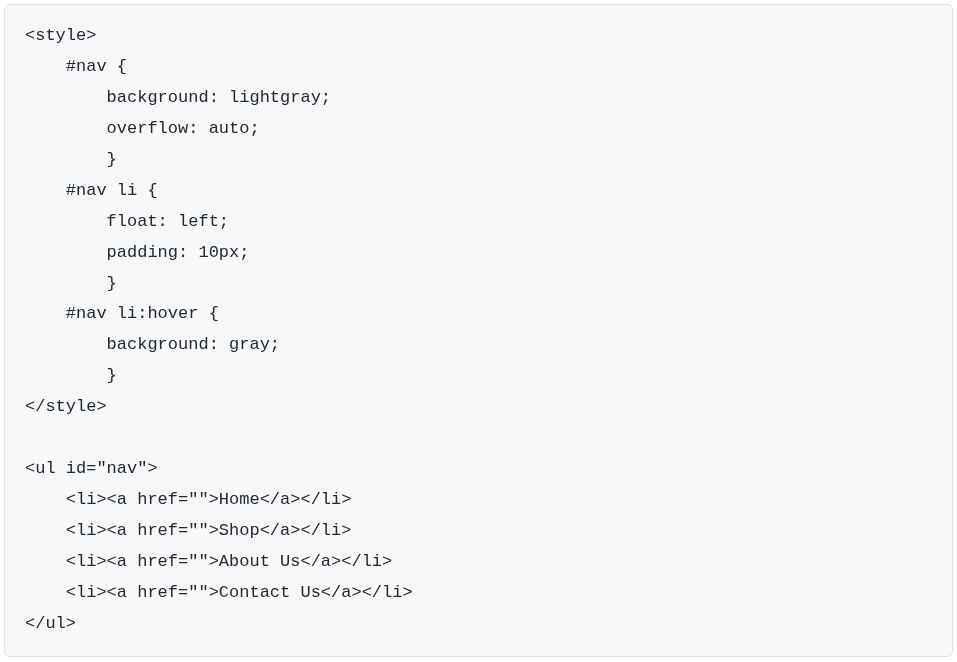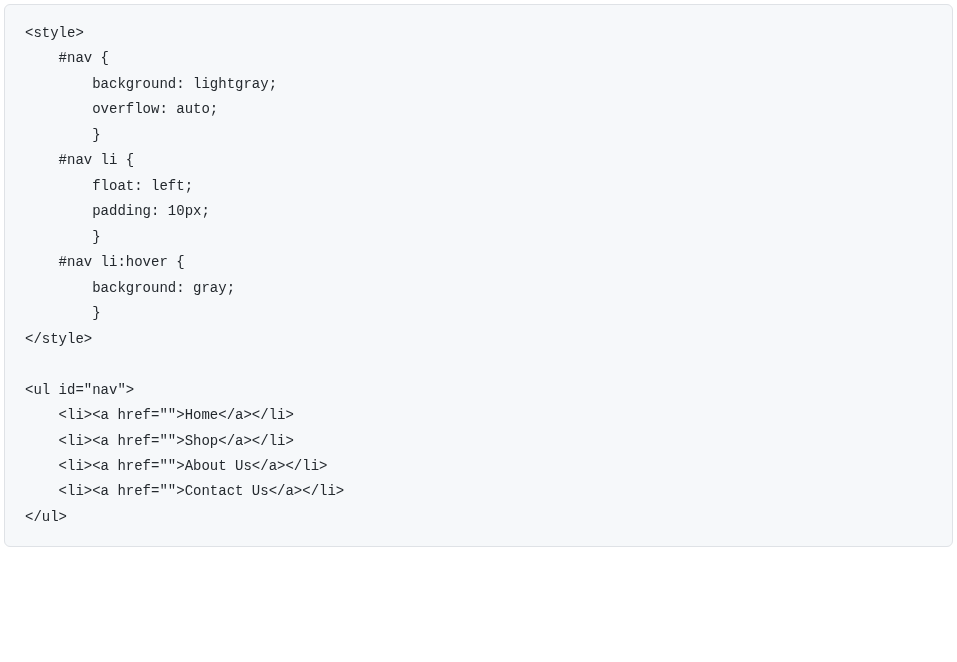--- a/index.html
+++ b/index.html
@@ -12,21 +12,21 @@
     background: #f6f8fa;
     border: 1px solid #dfe2e6;
     border-radius: 6px;
     padding: 16px 20px;
     box-sizing: border-box;
     overflow: auto;
   }
   pre {
     margin: 0;
     font-family: "SFMono-Regular", Consolas, "Liberation Mono", Menlo, monospace;
-    font-size: 14px;
+    font-size: 17px;
     line-height: 1.82;
     color: #24292e;
     white-space: pre;
   }
 </style>
 </head>
 <body>
 
 <div class="code-block">
   <pre>&lt;style&gt;

